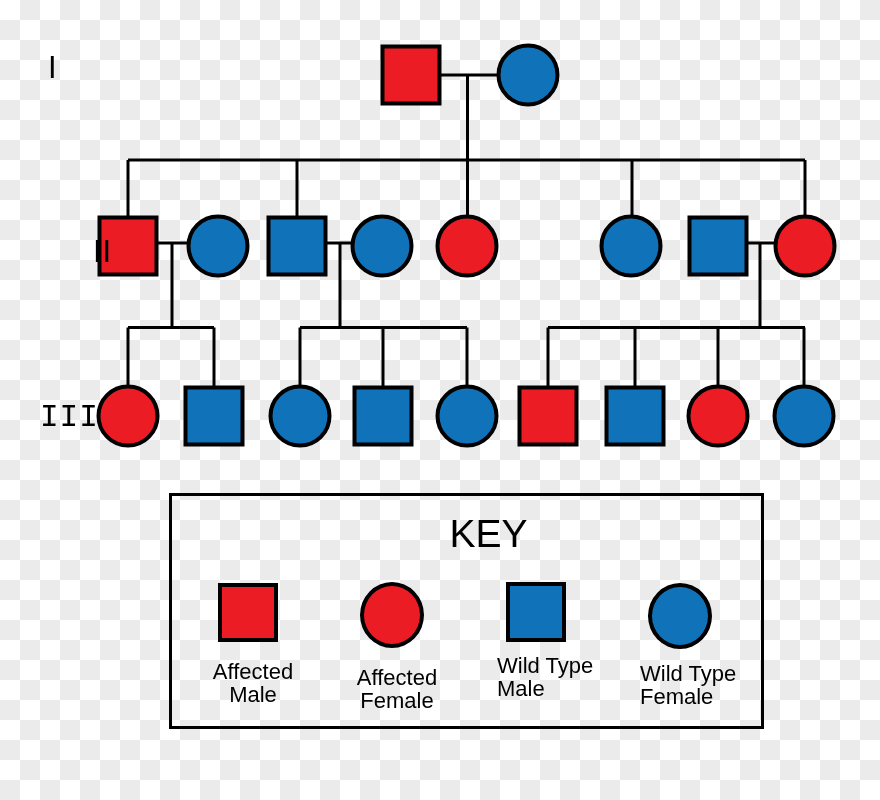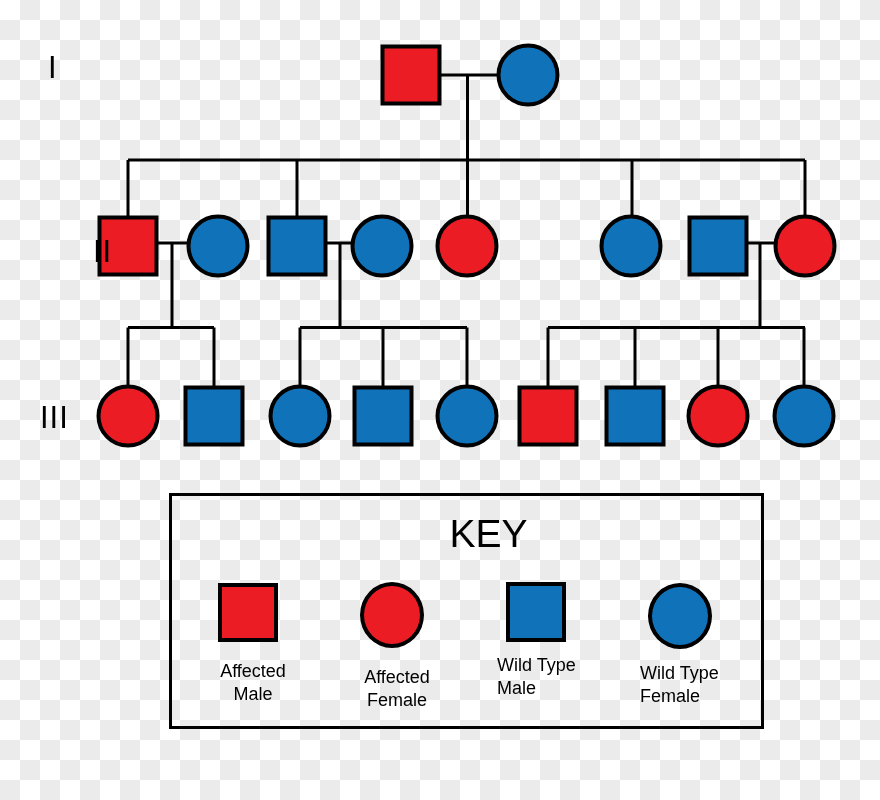--- a/index.html
+++ b/index.html
@@ -18,21 +18,21 @@
   .pedigree-svg{position:absolute;left:0;top:0;}
   .gen-label{
     position:absolute;
     color:#000;
     font-size:31px;
     line-height:1;
     letter-spacing:1px;
   }
   .g1{left:48px;top:52px;}
   .g2{left:45px;top:236px;margin-left:48px;}
-  .g3{left:40px;top:402px;}
+  .g3{left:40px;top:402px;font-family:Liberation Mono, monospace;}
   .key-box{
     position:absolute;
     left:169px;top:493px;
     width:589px;height:230px;
     border:3px solid #000;
     background:transparent;
   }
   .key-title{
     position:absolute;
     left:0;right:0;top:18px;
@@ -46,21 +46,21 @@
     position:absolute;
     border:4px solid #000;
     box-sizing:border-box;
   }
   .ks0{left:218px;top:583px;width:60px;height:59px;}
   .ks1{left:360px;top:582px;width:64px;height:66px;border-radius:50%;}
   .ks2{left:506px;top:582px;width:60px;height:60px;}
   .ks3{left:648px;top:583px;width:64px;height:66px;border-radius:50%;}
   .key-label{
     position:absolute;
-    font-size:18px;
+    font-size:22px;
     line-height:23px;
     color:#000;
   }
   .kl0{left:211px;top:660px;width:84px;text-align:center;}
   .kl1{left:353px;top:666px;width:88px;text-align:center;}
   .kl2{left:497px;top:654px;text-align:left;}
   .kl3{left:640px;top:662px;text-align:left;}
 </style>
 </head>
 <body>

